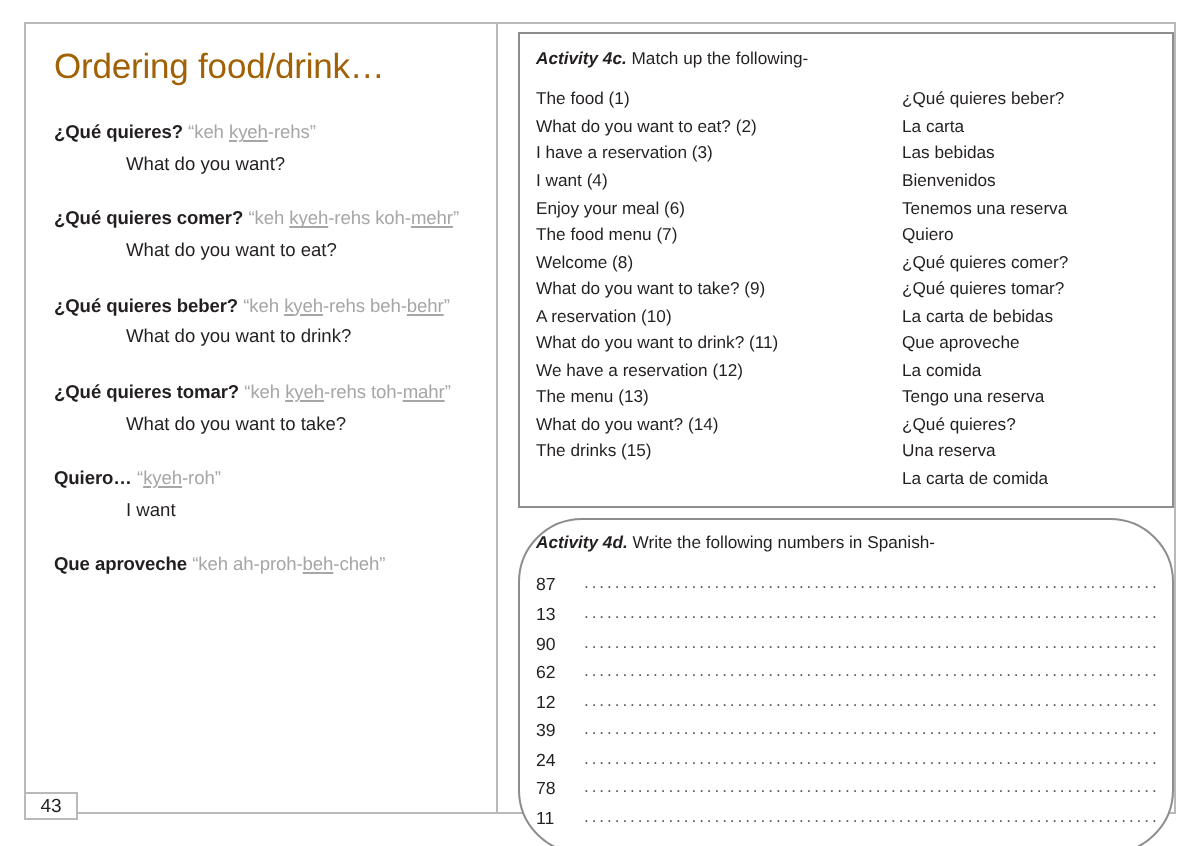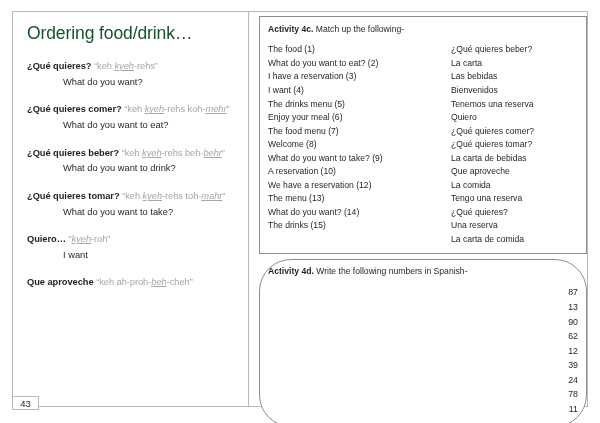--- a/index.html
+++ b/index.html
@@ -41,21 +41,21 @@
     width: 236px;
     height: 394px;
     box-sizing: border-box;
     border-right: 1px solid #b9b9bb;
     padding: 10px 8px 0 14px;
   }
   .slide-title {
     font-size: 17.5px;
     font-weight: 400;
     letter-spacing: -0.1px;
-    color: #14532d;
+    color: #a16207;
     margin: 2px 0 18px 0;
     line-height: 1.1;
   }
 
   .phrase-block {
     margin-bottom: 16px;
   }
   .phrase-line {
     font-size: 9.3px;
     line-height: 1.25;
@@ -67,21 +67,20 @@
     letter-spacing: -0.05px;
   }
   .pron {
     color: #a6a6a8;
     font-weight: 400;
     letter-spacing: -0.05px;
   }
   .pron u {
     text-decoration: underline;
     text-underline-offset: 1px;
-    font-style: italic;
   }
   .en {
     font-size: 9.3px;
     color: #231f20;
     margin-top: 4px;
     margin-left: 36px;
     line-height: 1.25;
   }
 
   
@@ -125,20 +124,21 @@
     border-radius: 32px;
   }
   .activity-heading {
     font-size: 8.6px;
     line-height: 1.2;
     margin-bottom: 9px;
     color: #231f20;
   }
   .activity-heading b {
     font-weight: 700;
+    font-style: italic;
   }
 
   
   .match-cols {
     display: flex;
     gap: 16px;
   }
   .match-col {
     flex: 0 0 50%;
   }
@@ -148,23 +148,22 @@
   .match-item {
     font-size: 8.6px;
     line-height: 13.55px;
     color: #231f20;
     white-space: nowrap;
   }
 
   
   .num-row {
     display: flex;
-    align-items: flex-end;
+    align-items: flex-start;
     height: 14.6px;
-    flex-direction: column;
   }
   .num-label {
     flex: 0 0 24px;
     font-size: 8.8px;
     color: #231f20;
     line-height: 14.6px;
   }
   .num-dots {
     flex: 1 1 auto;
     font-size: 8.6px;
@@ -218,26 +217,26 @@
   <div class="activity-box" id="box-4c">
     <div class="activity-heading">
       <b>Activity 4c.</b><span> Match up the following-</span>
     </div>
     <div class="match-cols">
       <div class="match-col left-items" id="match-english">
           <div class="match-item">The food (1)</div>
           <div class="match-item">What do you want to eat? (2)</div>
           <div class="match-item">I have a reservation (3)</div>
           <div class="match-item">I want (4)</div>
-          <div class="match-item">The drinks menu (5)</div>
           <div class="match-item">Enjoy your meal (6)</div>
           <div class="match-item">The food menu (7)</div>
           <div class="match-item">Welcome (8)</div>
           <div class="match-item">What do you want to take? (9)</div>
           <div class="match-item">A reservation (10)</div>
+          <div class="match-item">What do you want to drink? (11)</div>
           <div class="match-item">We have a reservation (12)</div>
           <div class="match-item">The menu (13)</div>
           <div class="match-item">What do you want? (14)</div>
           <div class="match-item">The drinks (15)</div>
         </div>
       <div class="match-col right-items" id="match-spanish">
           <div class="match-item">¿Qué quieres beber?</div>
           <div class="match-item">La carta</div>
           <div class="match-item">Las bebidas</div>
           <div class="match-item">Bienvenidos</div>

